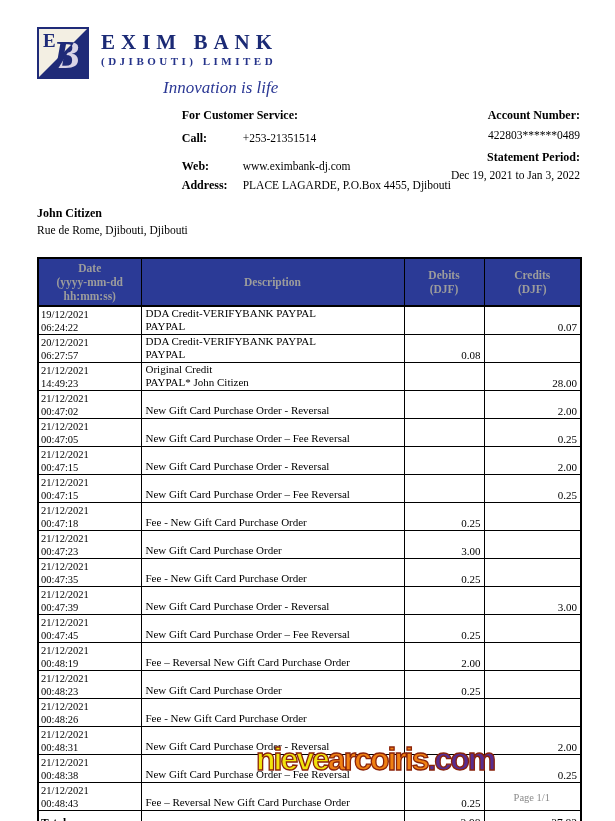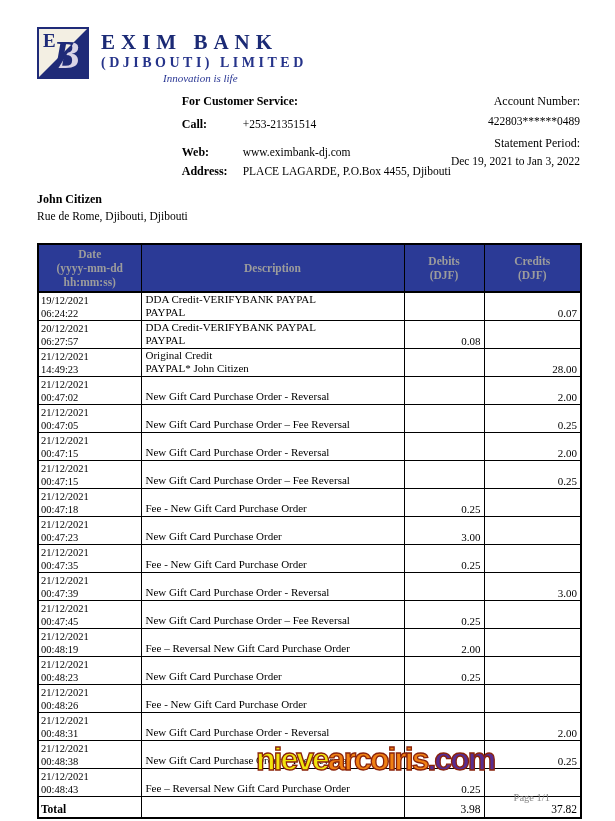--- a/index.html
+++ b/index.html
@@ -11,32 +11,32 @@
   .masthead { display:flex; align-items:flex-start; }
   .logo { position:relative; width:52px; height:52px; border:2px solid #1f2b78;
           background:linear-gradient(135deg,#f3efe3 49.5%,#1f2b78 50.5%); overflow:hidden; flex:0 0 auto; }
   .logo .e { position:absolute; left:4px; top:1px; font-size:19px; font-weight:bold; color:#1f2b78; }
   .logo .b-wrap { position:absolute; inset:0; }
   .logo .b { position:absolute; left:14px; top:4px; font-size:40px; font-style:italic; font-weight:bold; line-height:44px; }
   .logo .b.dark  { color:#1f2b78; clip-path:polygon(0 0,100% 0,0 100%); }
   .logo .b.light { color:#d9d4e6; clip-path:polygon(100% 0,100% 100%,0 100%); }
   .bank-titles { margin-left:12px; padding-top:4px; }
   .bank-name { font-size:21px; font-weight:bold; letter-spacing:6px; color:#1b2a75; line-height:22px; }
-  .bank-sub  { font-size:14px; font-weight:bold; letter-spacing:3.5px; color:#25338a; margin-top:2px; }
-  .bank-tag  { font-size:11px; font-style:italic; color:#2a3794; margin-top:1px; padding-left:62px; }
+  .bank-sub  { font-size:11px; font-weight:bold; letter-spacing:3.5px; color:#25338a; margin-top:2px; }
+  .bank-tag  { font-size:17px; font-style:italic; color:#2a3794; margin-top:11px; padding-left:62px; }
 
   
   .info-row { display:flex; justify-content:flex-end; margin-top:10px; }
   .cs-title { font-size:12px; font-weight:bold; margin-bottom:8px; }
   .cs-row { font-size:11.5px; }
   .cs-row.mb-lg { margin-bottom:13px; }
   .cs-row.mb-sm { margin-bottom:4px; }
   .cs-label { display:inline-block; width:58px; font-weight:bold; font-size:12px; }
   .acct { text-align:right; }
-  .acct .lbl { font-size:12px; font-weight:normal; }
+  .acct .lbl { font-size:12px; font-weight:bold; }
   .acct .val { font-size:11.5px; }
   .acct .gap-a { margin-top:6px; } .acct .gap-b { margin-top:9px; } .acct .gap-c { margin-top:4px; }
 
   
   .customer { margin-top:13px; }
   .cust-name { font-size:12px; font-weight:bold; margin-bottom:3px; }
   .cust-addr { font-size:11.5px; }
 
   
   table { border-collapse:collapse; width:543px; margin-top:21px; table-layout:fixed;border-radius:14px; }

